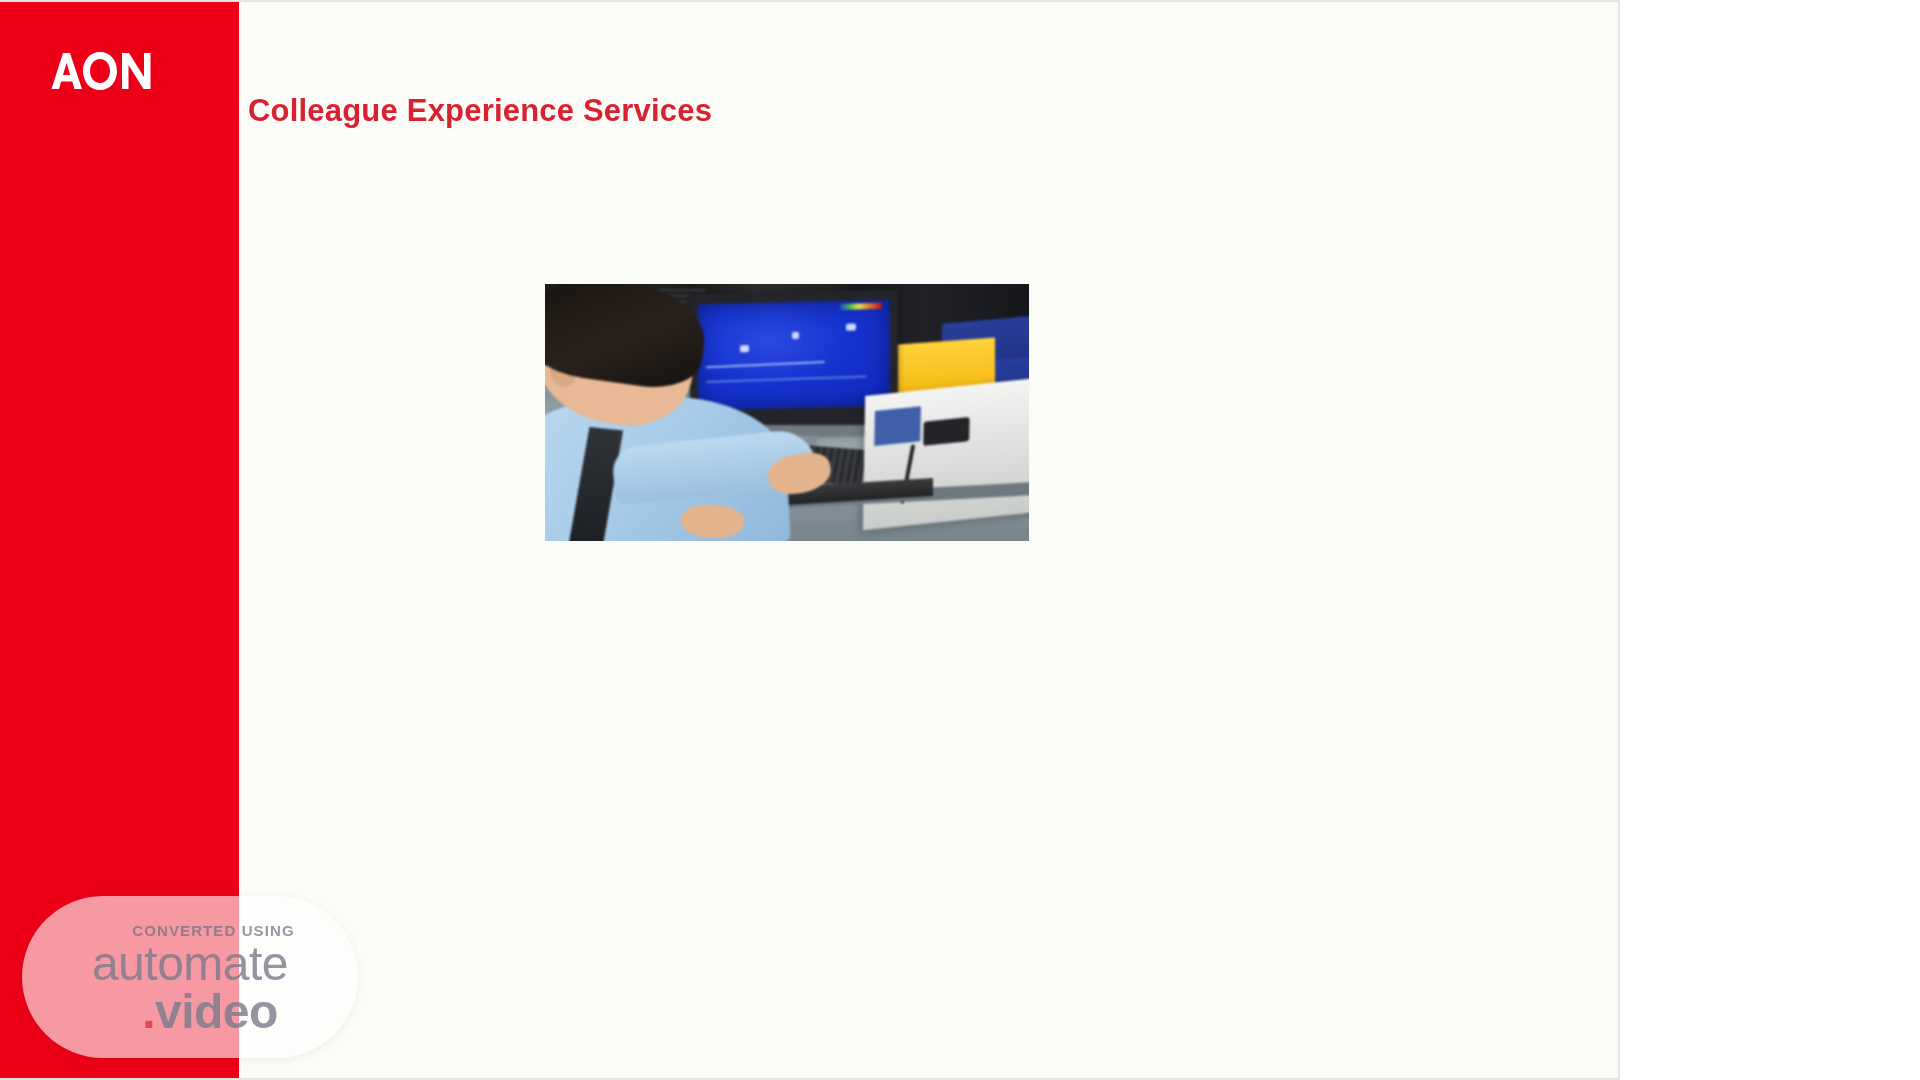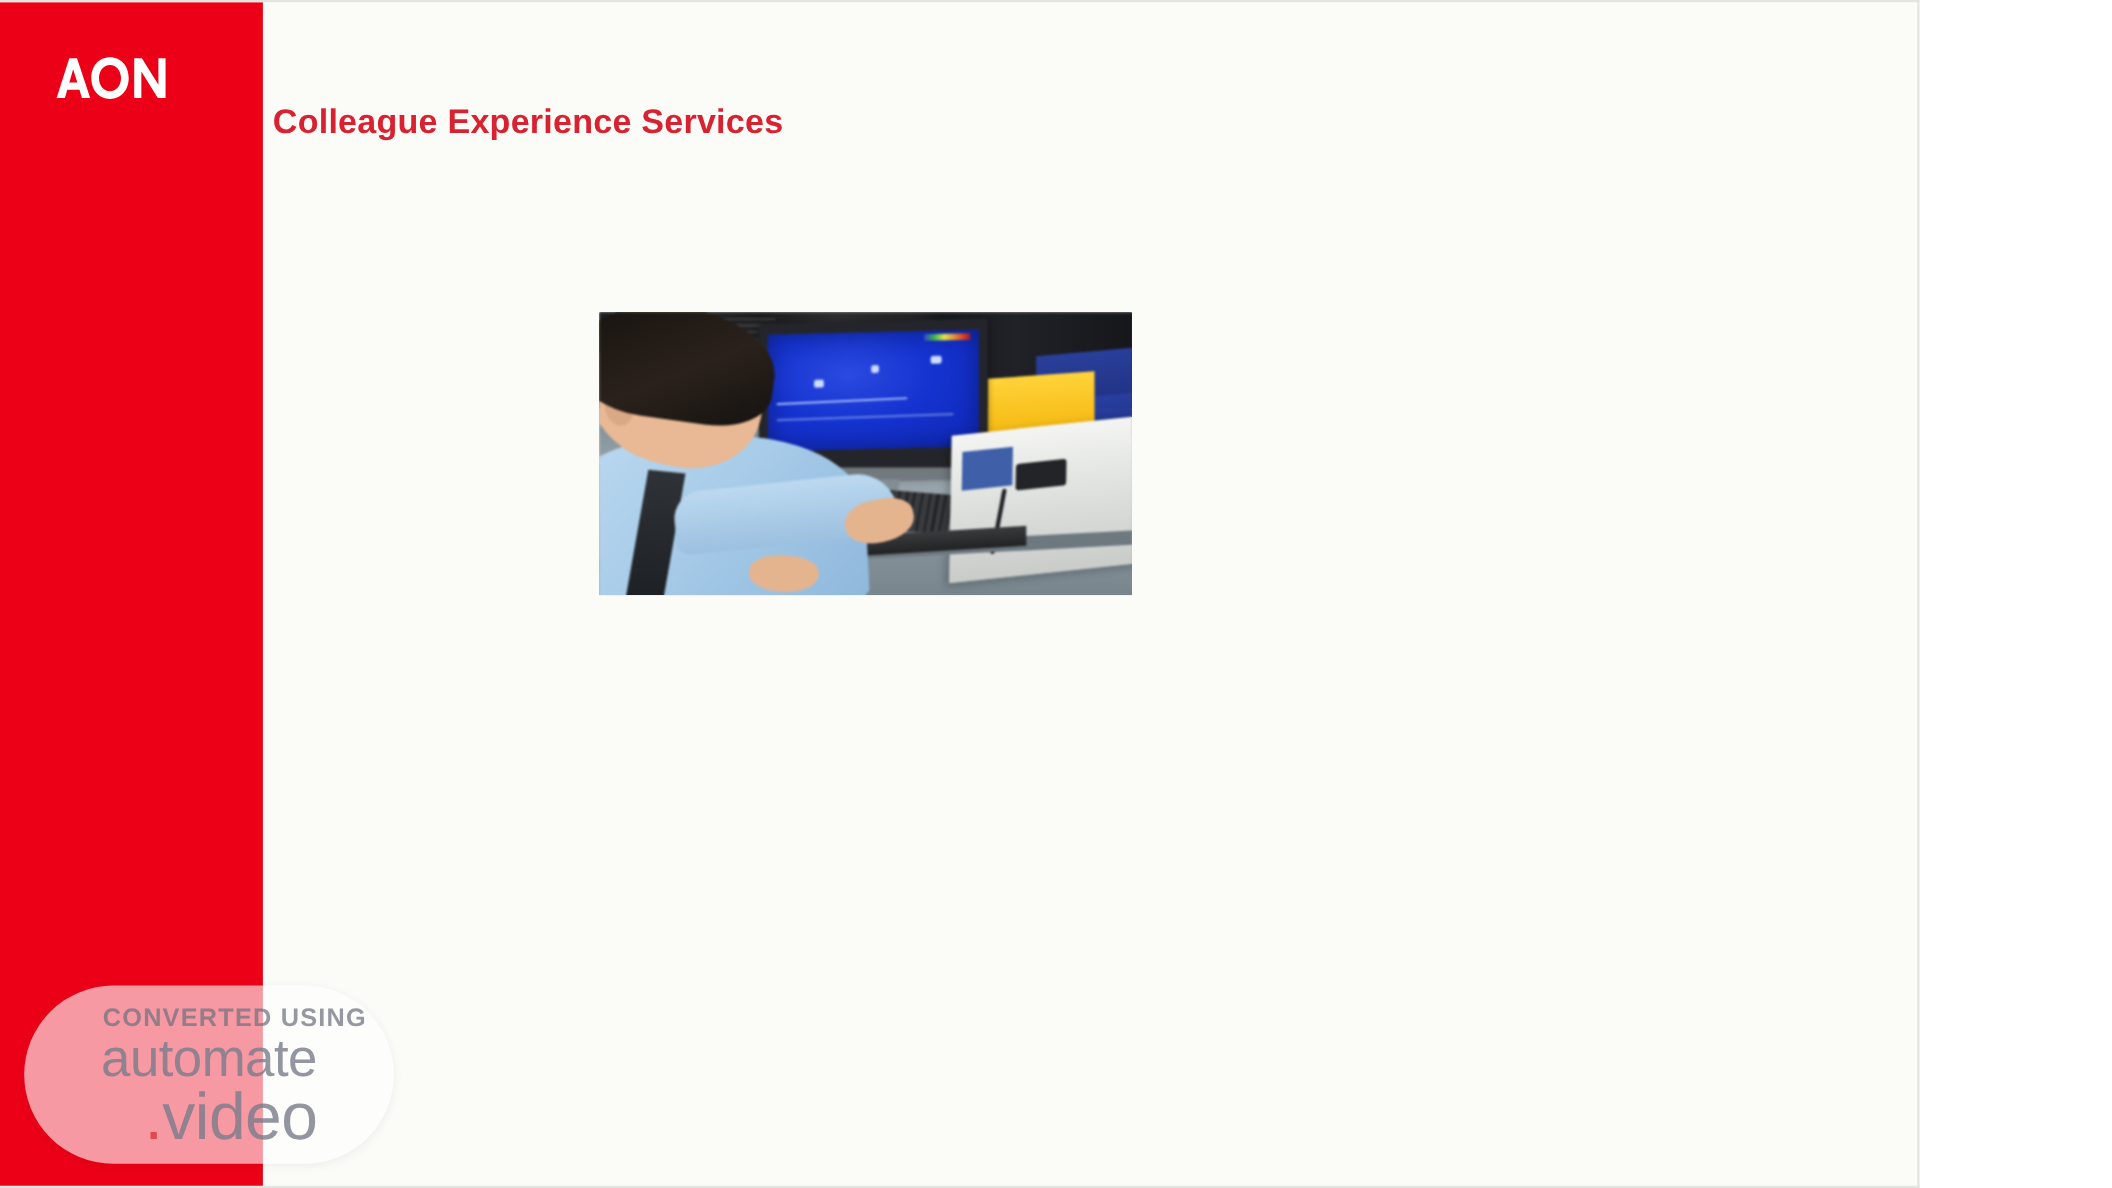--- a/index.html
+++ b/index.html
@@ -9,21 +9,21 @@
   }
   body {
     width: 1920px;
     height: 1080px;
     overflow: hidden;
     font-family: "Liberation Sans", sans-serif;
   }
 
   #slide {
     position: relative;
-    width: 1745px;
+    width: 1620px;
     height: 1080px;
     background: #fbfcf8;
     box-sizing: border-box;
     border-top: 2px solid #e3e6e0;
     border-right: 2px solid #e3e6e0;
     border-bottom: 2px solid #e3e6e0;
     overflow: hidden;
     padding-left: 12px;
   }
 
@@ -338,38 +338,38 @@
     background: rgba(255,255,255,0.60);
     box-shadow: 0 2px 10px rgba(0,0,0,0.06);
     display: flex;
     flex-direction: column;
     align-items: center;
     justify-content: center;
     box-sizing: border-box;
     padding-top: 4px;
   }
   #wm-top {
-    font-size: 23px;
+    font-size: 15px;
     font-weight: bold;
     letter-spacing: 1.1px;
     color: rgba(110,112,126,0.72);
     line-height: 1;
     margin-bottom: 2px;
     margin-left: 47px;
   }
   #wm-mid {
     font-size: 48px;
     font-weight: normal;
     color: rgba(120,122,138,0.80);
     line-height: 0.98;
     letter-spacing: -0.5px;
   }
   #wm-bot {
-    font-size: 60px;
-    font-weight: normal;
+    font-size: 48px;
+    font-weight: bold;
     color: rgba(120,122,138,0.80);
     line-height: 0.98;
     letter-spacing: -0.5px;
     margin-left: 40px;
   }
   #wm-bot .dot { color: rgba(216,60,70,0.85); }
 </style>
 </head>
 <body>
 

